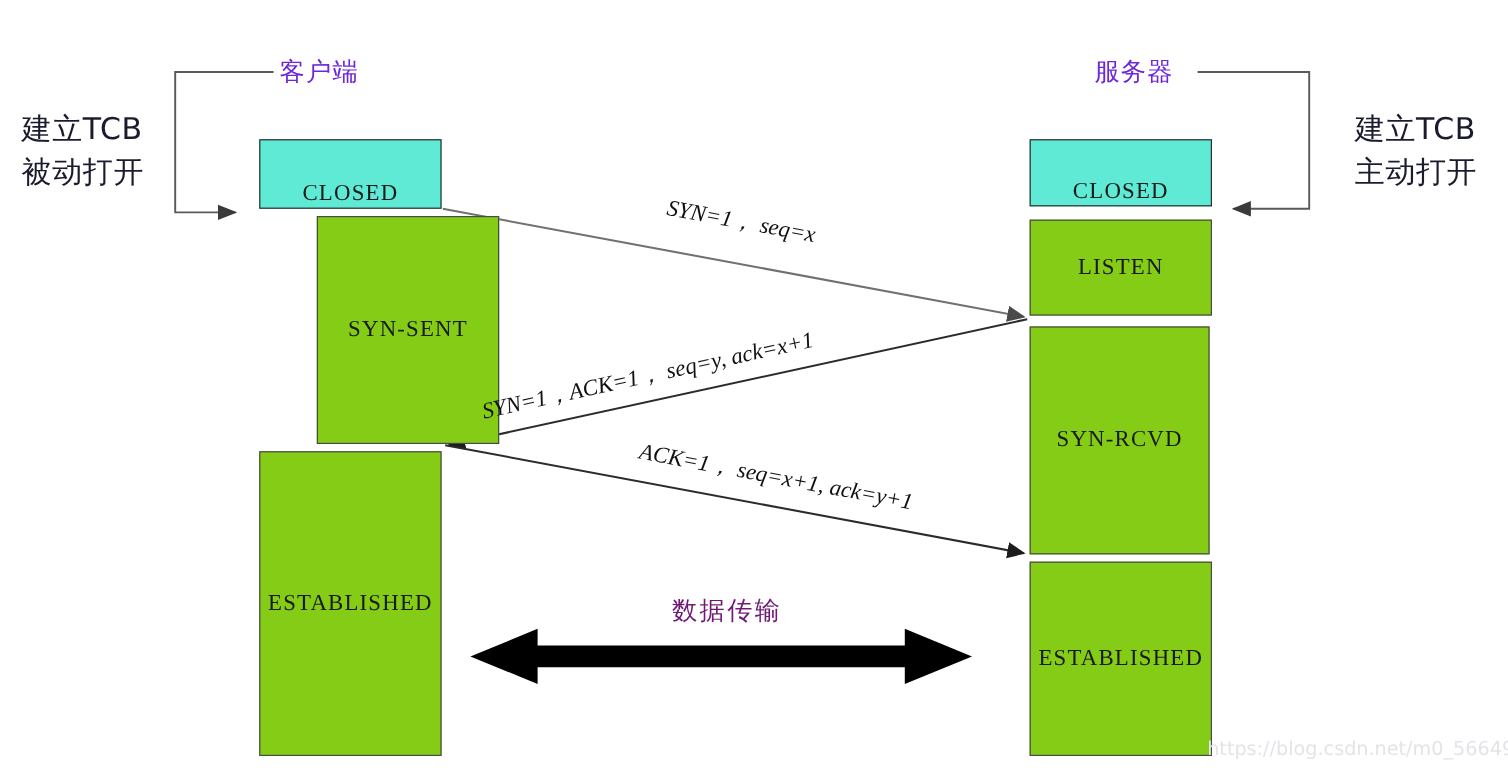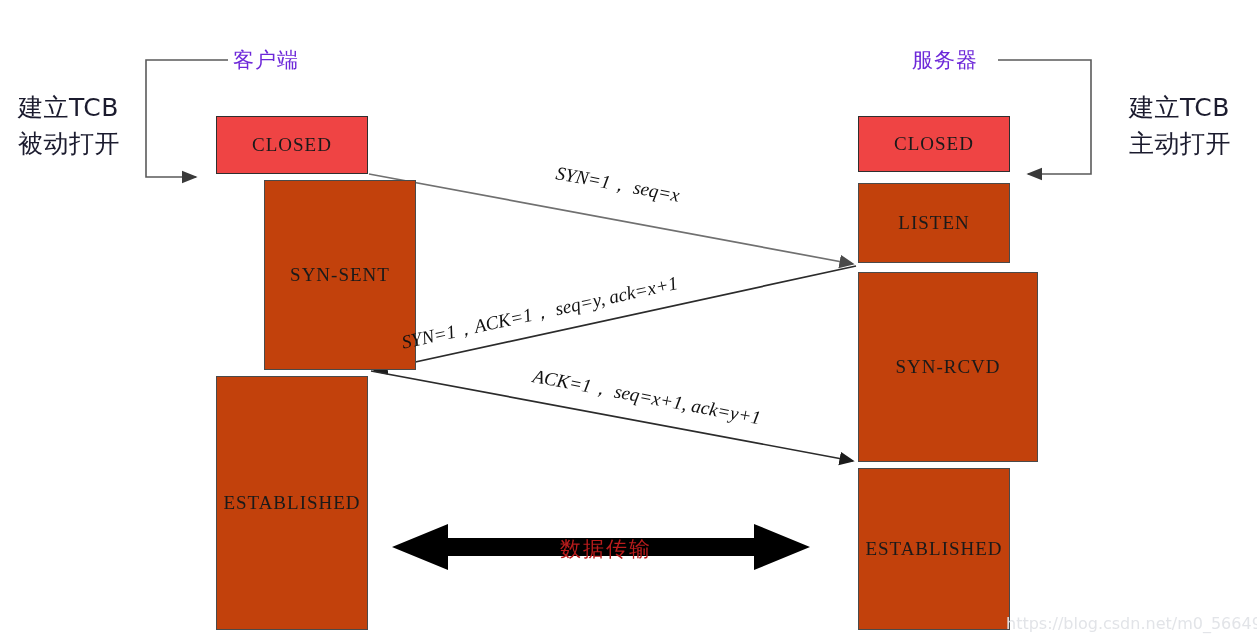--- a/index.html
+++ b/index.html
@@ -32,25 +32,26 @@
     display: flex;
     align-items: center;
     justify-content: center;
     color: #1a1a1a;
     font-family: "Liberation Serif", "DejaVu Serif", serif;
     font-size: 19px;
     letter-spacing: 1.0px;
     white-space: nowrap;
   }
   .state-box.dark {
-    background: #ef4444;
+    background: #5eead4;
     border-color: #2f2f2f;
+    align-items: flex-end;
   }
   .state-box.light {
-    background: #c2410c;
+    background: #84cc16;
     border-color: #4a4a4a;
   }
   .cn-label {
     position: absolute;
     font-family: "DejaVu Sans", "Liberation Sans", sans-serif;
     font-size: 21px;
     color: #6d28d9;
     white-space: nowrap;
     letter-spacing: 1px;
   }
@@ -69,24 +70,23 @@
     font-style: italic;
     font-size: 19px;
     color: #111111;
     white-space: nowrap;
     transform-origin: left center;
   }
   .transfer-label {
     position: absolute;
     font-family: Liberation Mono, monospace;
     font-size: 21px;
-    color: #b91c1c;
+    color: #701a75;
     white-space: nowrap;
     letter-spacing: 2px;
-    margin-top: 40px;
   }
   .watermark {
     position: absolute;
     font-family: "DejaVu Sans", "Liberation Sans", sans-serif;
     font-size: 16px;
     color: #e2e4e8;
     white-space: nowrap;
   }
 </style>
 </head>
@@ -146,21 +146,21 @@
   </div>
 
   <div class="state-box dark" style="left:858px; top:116px; width:152px; height:56px;">
     <span>CLOSED</span>
   </div>
 
   <div class="state-box light" style="left:858px; top:183px; width:152px; height:80px;">
     <span>LISTEN</span>
   </div>
 
-  <div class="state-box light" style="left:858px; top:272px; width:180px; height:190px;">
+  <div class="state-box light" style="left:858px; top:272px; width:150px; height:190px;">
     <span>SYN-RCVD</span>
   </div>
 
   <div class="state-box light" style="left:858px; top:468px; width:152px; height:162px;">
     <span>ESTABLISHED</span>
   </div>
 
   <div class="cn-label" style="left:233px; top:46px;">客户端</div>
 
   <div class="cn-label" style="left:912px; top:46px;">服务器</div>

